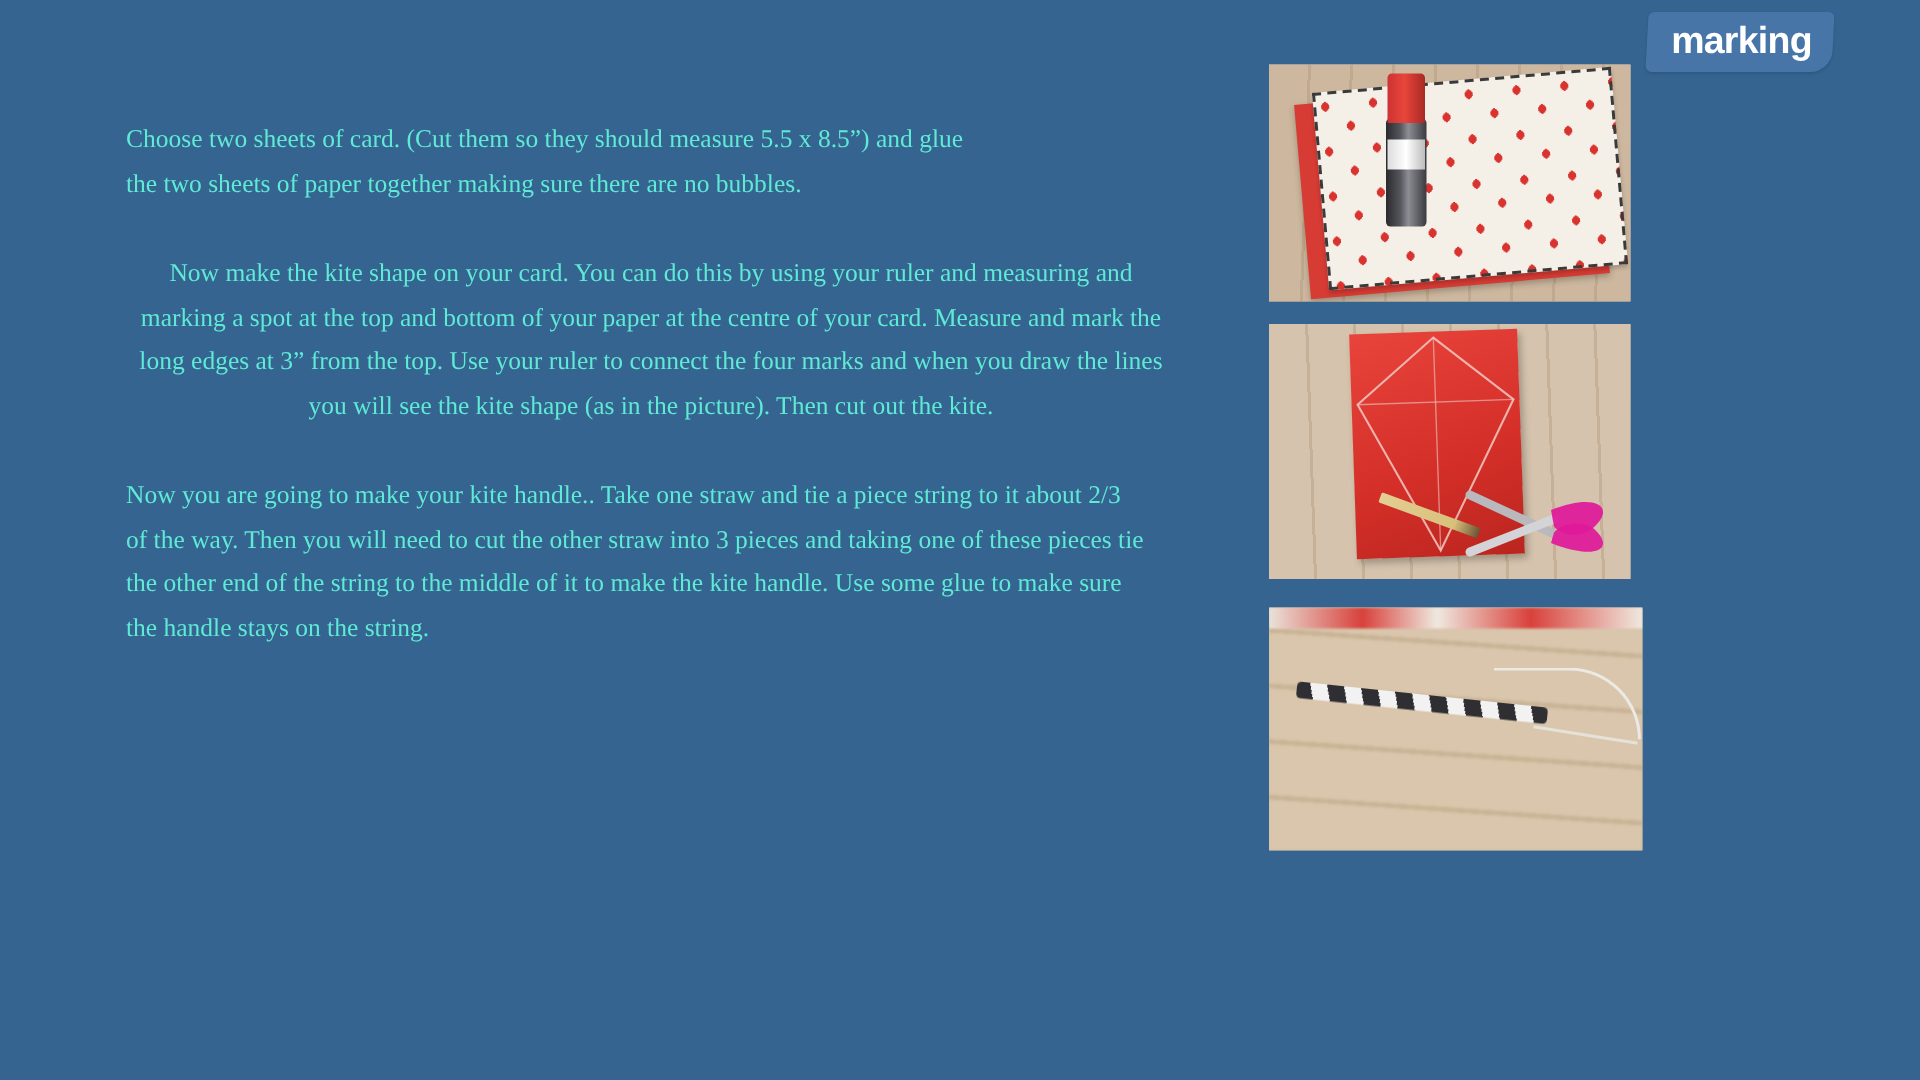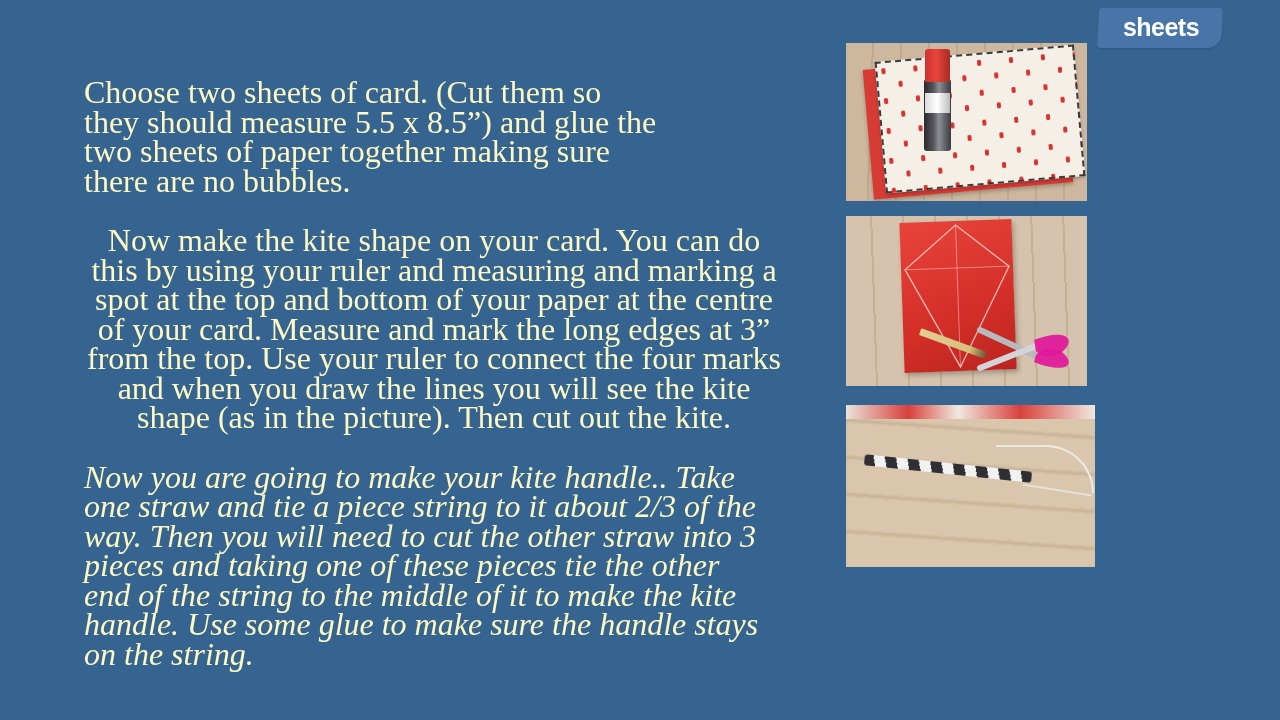--- a/index.html
+++ b/index.html
@@ -47,30 +47,30 @@
   }
 
   
   .text-col {
     position: absolute;
     left: 84px;
     top: 78px;
     width: 700px;
   }
   .para {
-    color: #fef9c3;
+    color: #5eead4;
     font-family: "Liberation Serif", serif;
-    font-size: 32px;
+    font-size: 17px;
     line-height: 29.5px;
     margin: 0 0 30px 0;
     text-align: left;
   }
   .para.p1 { width: 575px; }
   .para.p2 { width: 700px; margin-bottom: 30px; text-align: center; }
-  .para.p3 { width: 680px; margin-bottom: 0; font-style: italic; }
+  .para.p3 { width: 680px; margin-bottom: 0; }
 
   
   .photo {
     position: absolute;
     overflow: hidden;
     background: #cbbba6;
   }
 
   
   #photo-glue {
@@ -225,21 +225,21 @@
     transform: rotate(9deg);
     filter: blur(0.5px);
   }
 </style>
 </head>
 <body>
 
 <div class="slide">
 
   <div class="logo-badge"></div>
-  <div class="logo-text">sheets</div>
+  <div class="logo-text">marking</div>
 
   <div class="text-col">
     <p class="para p1">Choose two sheets of card. (Cut them so they should measure 5.5 x 8.5”) and glue the two sheets of paper together making sure there are no bubbles.</p>
     <p class="para p2">Now make the kite shape on your card.  You can do this by using your ruler and measuring and marking a spot at the top and bottom of your paper at the centre of your card. Measure and mark the long edges at 3” from the top. Use your ruler to connect the four marks and when you draw the lines you will see the kite shape (as in the picture).  Then cut out the kite.</p>
     <p class="para p3">Now you are going to make your kite handle.. Take one straw and tie a piece string to it about 2/3 of the way. Then you will need to cut the other straw into 3 pieces and taking one of these pieces tie the other end of the string to the middle of it to make the kite handle. Use some glue to make sure the handle stays on the string.</p>
   </div>
 
   <div class="photo" id="photo-glue">
     <div class="wood"></div>
     <div class="redcard"></div>

